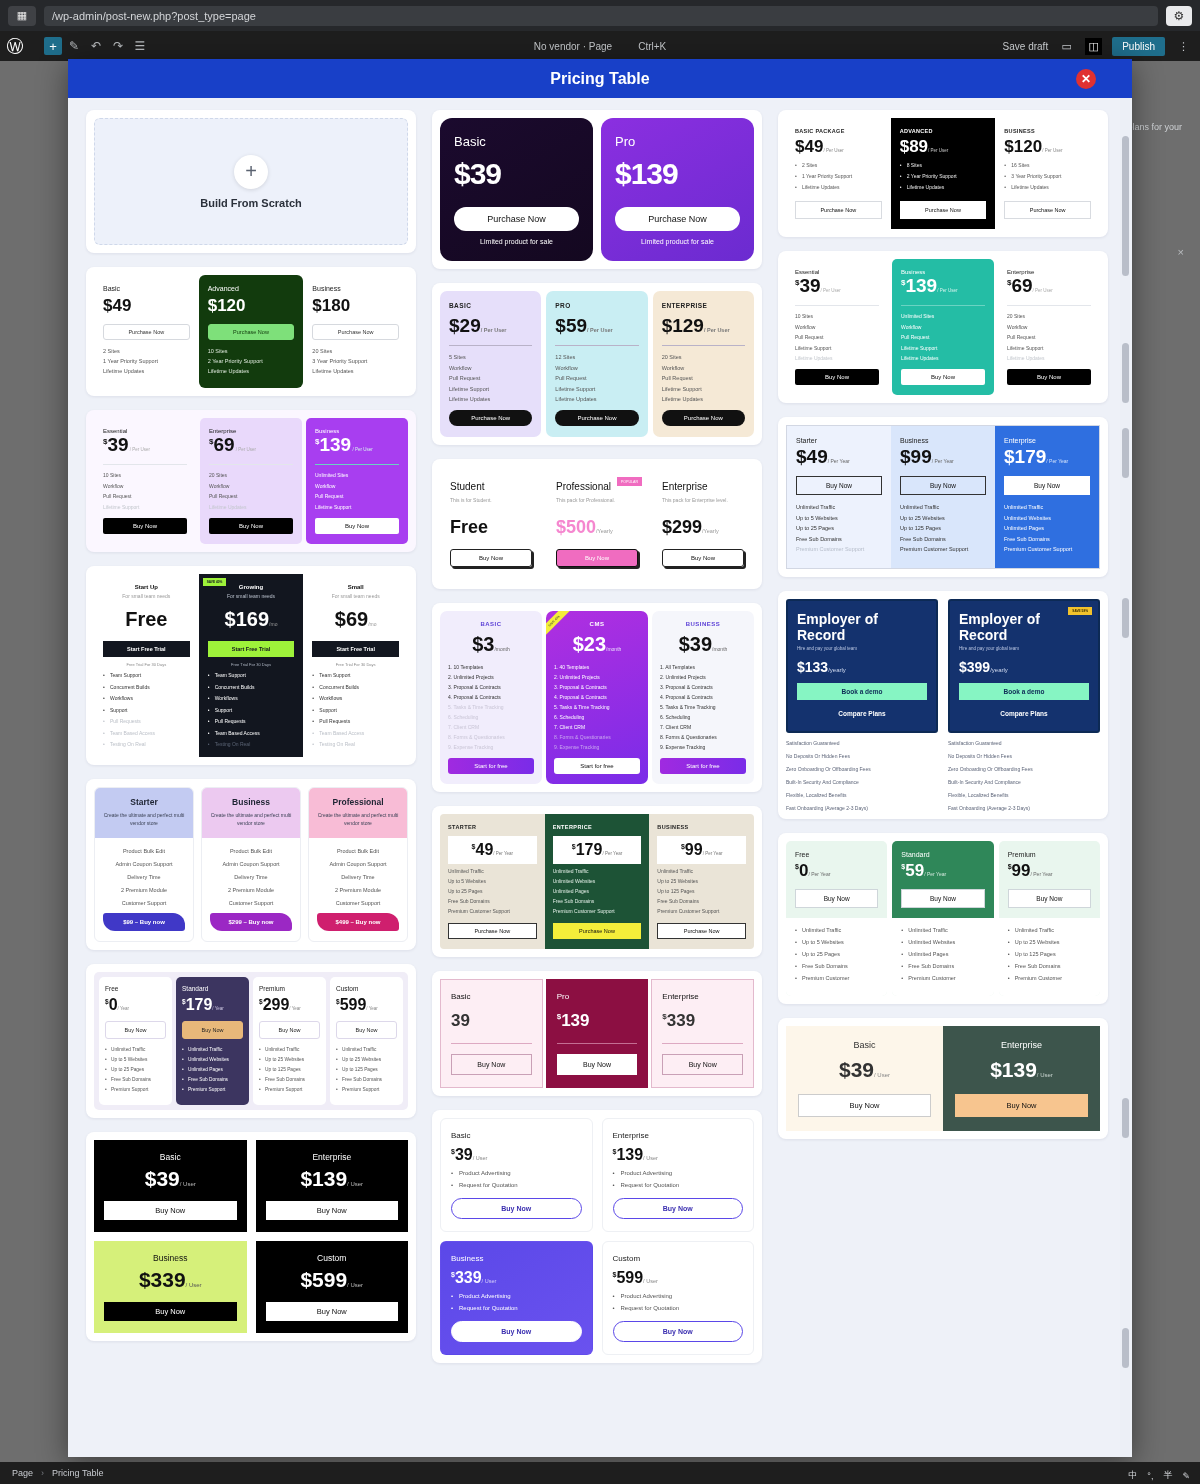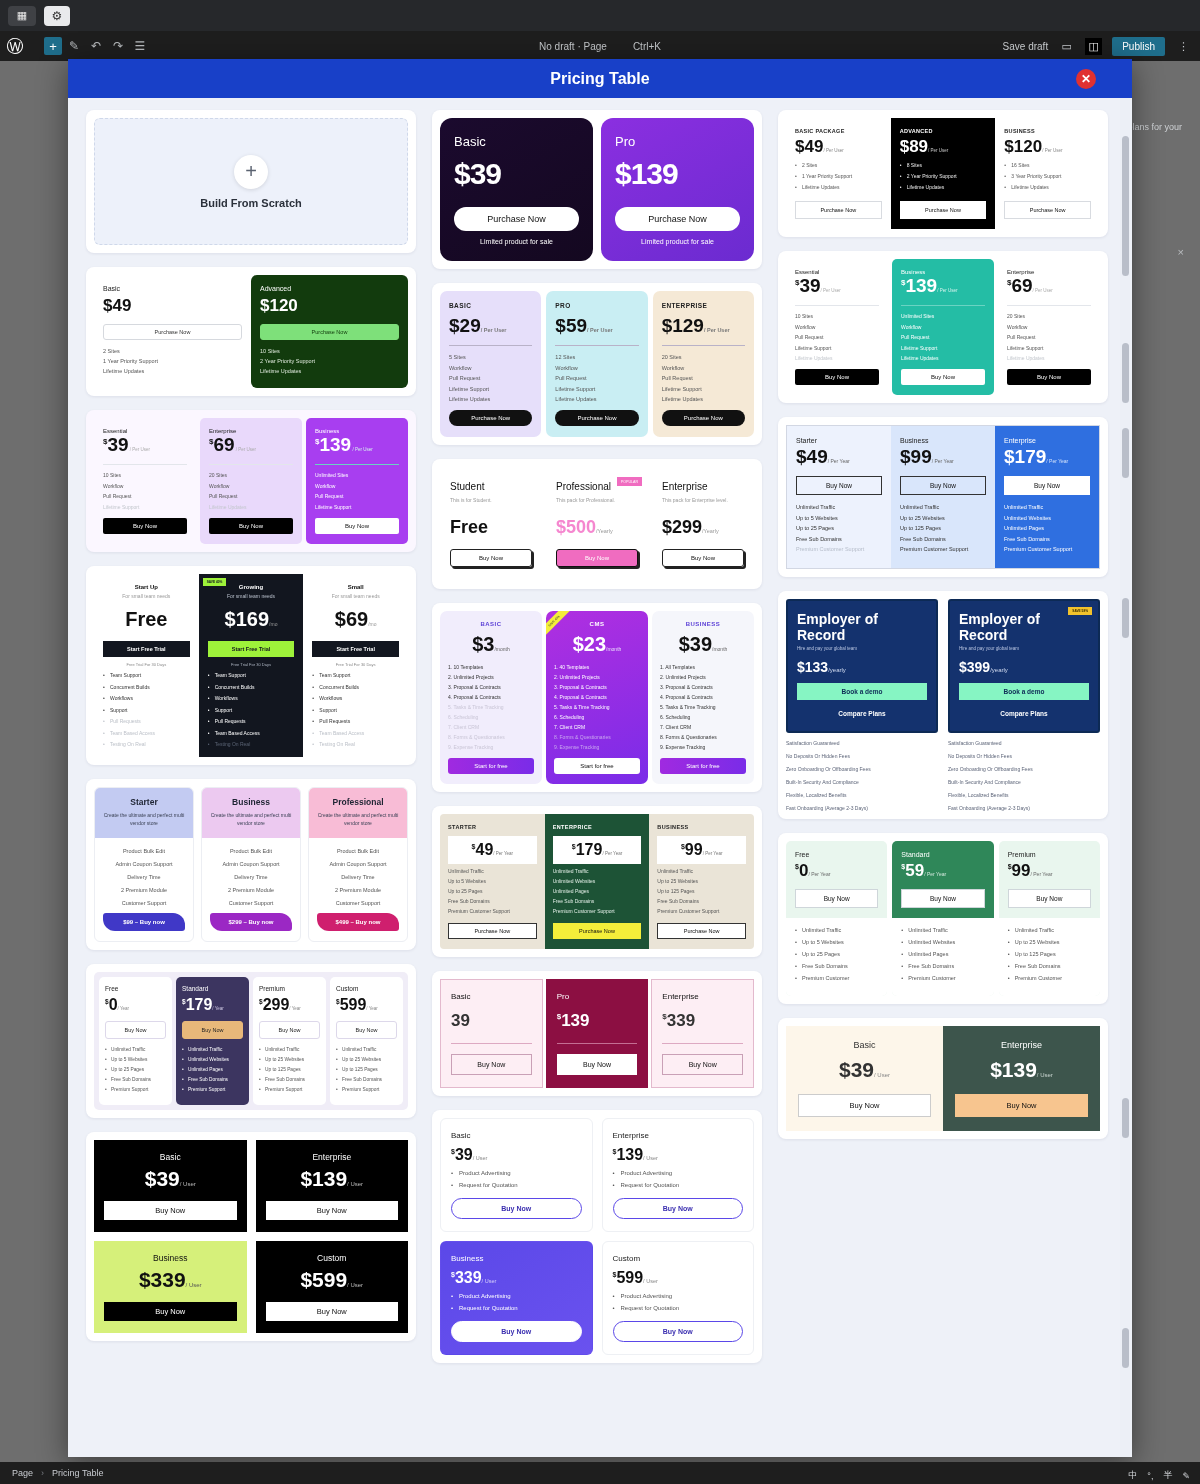--- a/index.html
+++ b/index.html
@@ -390,34 +390,37 @@
     gap: 8px; color: #c8cbd0; font-size: 9px;
   }
   .status-sep { color: #7a7e85; }
   .ime { position: absolute; right: 10px; bottom: 2px; display: flex; gap: 10px; align-items: center; color: #d7dade; font-size: 9px; }
 </style>
 </head>
 <body>
 
 <div class="browser-bar">
   <div class="chrome-btn">▦</div>
+  <div class="url-bar">
+    <span>/wp-admin/post-new.php?post_type=page</span>
+  </div>
   <div class="gear-btn">⚙</div>
 </div>
 
 <div class="wp-bar">
   <div class="wp-logo">Ⓦ</div>
   <div class="wp-tools">
     <div class="wp-add">+</div>
     <div class="wp-icon">✎</div>
     <div class="wp-icon">↶</div>
     <div class="wp-icon">↷</div>
     <div class="wp-icon">☰</div>
   </div>
   <div class="wp-center">
-    <span>No draft · Page</span>
+    <span>No vendor · Page</span>
     <span>Ctrl+K</span>
   </div>
   <div class="wp-right">
     <span>Save draft</span>
     <span class="wp-sq">▭</span>
     <span class="wp-sq active">◫</span>
     <span class="publish-btn">Publish</span>
     <span class="wp-sq">⋮</span>
   </div>
 </div>
@@ -451,20 +454,28 @@
             <div class="f">2 Sites</div>
             <div class="f">1 Year Priority Support</div>
             <div class="f">Lifetime Updates</div>
           </div>
           <div class="c hi">
             <div class="nm">Advanced</div>
             <div class="pr">$120</div>
             <div class="btn">Purchase Now</div>
             <div class="f">10 Sites</div>
             <div class="f">2 Year Priority Support</div>
+            <div class="f">Lifetime Updates</div>
+          </div>
+          <div class="c">
+            <div class="nm">Business</div>
+            <div class="pr">$180</div>
+            <div class="btn">Purchase Now</div>
+            <div class="f">20 Sites</div>
+            <div class="f">3 Year Priority Support</div>
             <div class="f">Lifetime Updates</div>
           </div>
         </div>
       </div>
 
       <div class="tpl" style="background:#fbf7ff;">
         <div class="t10">
           <div class="c" style="background:#fbf7ff;">
             <div class="nm">Essential</div>
             <div class="pr"><span class="cur">$</span>39<span class="per"> / Per User</span></div>

